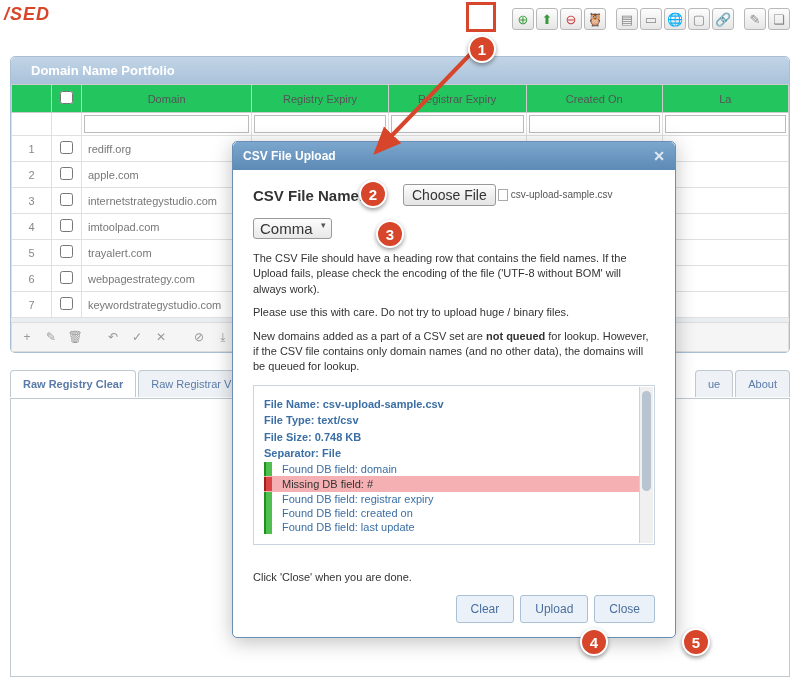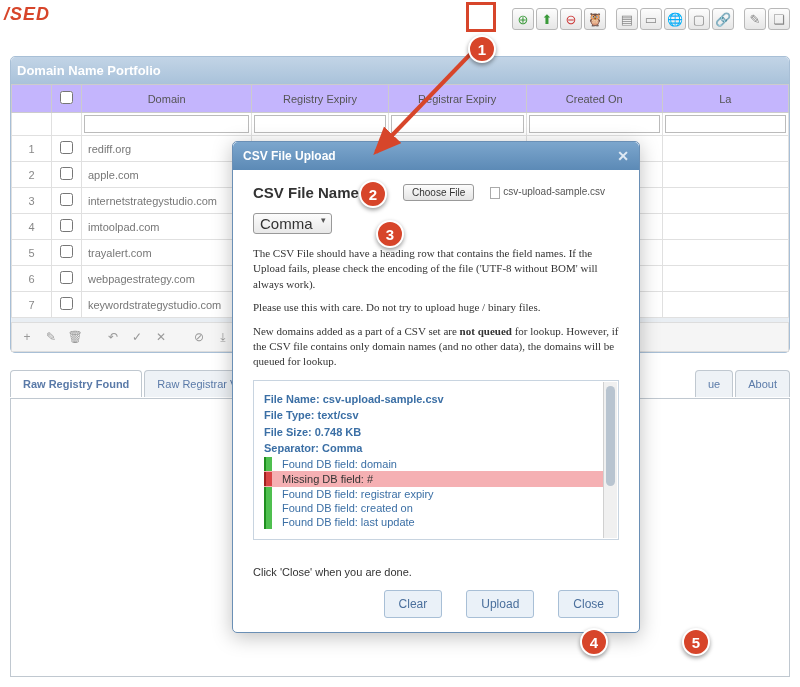--- a/index.html
+++ b/index.html
@@ -7,61 +7,61 @@
 .logo { position: absolute; top: 4px; left: 4px; color: #d7452a; font-size: 18px; font-style: italic; font-weight: bold; letter-spacing: 1px; }
 .toolbar { position: absolute; top: 8px; right: 10px; display: flex; gap: 2px; }
 .tb-sep { width: 6px; }
 .tb-btn { width: 22px; height: 22px; border: 1px solid #b8b8b8; border-radius: 3px; background: linear-gradient(#fdfdfd,#e6e6e6); display: flex; align-items: center; justify-content: center; cursor: pointer; font-size: 13px; }
 .tb-btn.green { color: #3a9a3a; }
 .tb-btn.red { color: #c33; }
 .tb-btn.gray { color: #888; }
 .highlight-box { position: absolute; top: 2px; left: 466px; width: 30px; height: 30px; border: 3px solid #d7452a; z-index: 5; }
 
 .panel { position: absolute; top: 56px; left: 10px; right: 10px; border: 1px solid #a8bfd6; border-radius: 5px; background: #e9eef3; }
-.panel-title { background: linear-gradient(#c2d4e6,#a9c2da); color: #fff; font-weight: bold; font-size: 13px; padding: 6px 6px; border-radius: 5px 5px 0 0; }
+.panel-title { background: linear-gradient(#c2d4e6,#a9c2da); color: #fff; font-weight: bold; font-size: 13px; padding: 6px 20px; border-radius: 5px 5px 0 0; }
 
 table { width: 100%; border-collapse: collapse; background: #fff; }
-th { background: #c4b5fd; border: 1px solid #ccc; padding: 6px; font-weight: normal; color: #555; font-size: 11px; }
+th { background: #22c55e; border: 1px solid #ccc; padding: 6px; font-weight: normal; color: #555; font-size: 11px; }
 td { border: 1px solid #e0e0e0; padding: 5px 6px; font-size: 11px; color: #777; }
 .filter-row td { padding: 2px; }
 .filter-row input { width: 100%; border: 1px solid #bbb; height: 18px; }
 .num { text-align: center; width: 40px; color: #888; }
 .chk { text-align: center; width: 30px; }
 .chk input { }
 
 .actions-row { display: flex; gap: 6px; padding: 6px; border: 1px solid #ddd; background: #f5f5f5; margin-top: 4px; }
 .act-btn { width: 18px; height: 16px; color: #999; cursor: pointer; font-size: 12px; display: flex; align-items: center; justify-content: center; }
 
 .tabs { position: absolute; top: 370px; left: 10px; right: 10px; display: flex; gap: 2px; }
 .tab { border: 1px solid #c0c8d0; border-bottom: none; padding: 7px 12px; background: #eef2f6; color: #5a7aa8; font-size: 11px; border-radius: 4px 4px 0 0; cursor: pointer; }
 .tab.active { background: #fff; font-weight: bold; }
 .tab-body { position: absolute; top: 398px; left: 10px; right: 10px; bottom: 10px; border: 1px solid #c0c8d0; background: #fff; }
 
-.dialog { position: absolute; top: 141px; left: 232px; width: 408px; background: #fff; border: 1px solid #6a8fb5; border-radius: 5px; box-shadow: 0 4px 20px rgba(0,0,0,0.25); z-index: 20; }
+.dialog { position: absolute; top: 141px; left: 232px; width: 444px; background: #fff; border: 1px solid #6a8fb5; border-radius: 5px; box-shadow: 0 4px 20px rgba(0,0,0,0.25); z-index: 20; }
 .dlg-title { background: linear-gradient(#7ca6cd,#5c8ab6); color: #fff; font-size: 12px; font-weight: bold; padding: 6px 10px; border-radius: 5px 5px 0 0; display: flex; justify-content: space-between; align-items: center; }
 .dlg-close { color: #e0eaf4; cursor: pointer; font-size: 14px; }
 .dlg-body { padding: 14px 20px; color: #333; font-size: 11px; border-radius: 24px; }
 .dlg-row { display: flex; align-items: center; margin-bottom: 12px; }
 .dlg-row label { font-size: 15px; font-weight: bold; width: 150px; }
-.choose-btn { border: 1px solid #999; border-radius: 3px; padding: 2px 8px; background: linear-gradient(#fcfcfc,#e4e4e4); font-size: 10px; cursor: pointer; }
-.file-name { margin-left: 16px; font-size: 10px; color: #555; }
+.choose-btn { border: 1px solid #999; border-radius: 3px; padding: 2px 8px; background: linear-gradient(#fcfcfc,#e4e4e4); font-size: 14px; cursor: pointer; }
+.file-name { margin-left: 2px; font-size: 10px; color: #555; }
 .file-icon { display: inline-block; width: 10px; height: 12px; border: 1px solid #aaa; margin-right: 3px; vertical-align: middle; }
 .select-wrap { border: 1px solid #999; border-radius: 3px; padding: 1px 18px 1px 6px; background: linear-gradient(#fcfcfc,#e8e8e8); font-size: 15px; position: relative; }
 .select-wrap::after { content: "▾"; position: absolute; right: 5px; top: 1px; font-size: 9px; color: #555; }
-.dlg-text p { margin: 8px 0; line-height: 1.4; font-family: Liberation Serif, serif; }
+.dlg-text p { margin: 8px 0; line-height: 1.4; }
 .log-box { border: 1px solid #c8d4e0; padding: 10px; margin-top: 10px; max-height: 180px; overflow-y: auto; position: relative; }
 .log-head { color: #3b6fa5; font-weight: bold; font-size: 11px; line-height: 1.5; }
 .log-line { display: flex; align-items: center; }
 .bar { width: 8px; height: 14px; margin-right: 10px; }
 .bar.red { background: #d94545; border-left: 2px solid #a02020; }
 .bar.green { background: #4fbf4f; border-left: 2px solid #1f8f1f; }
 .log-line span { color: #3b6fa5; font-size: 11px; }
 .log-line.err { background: #f5b0b3; padding: 1px 0; }
 .log-line.err span { color: #333; }
-.dlg-foot { display: flex; justify-content: flex-end; gap: 24px; margin-top: 12px; text-align: right; }
+.dlg-foot { display: flex; justify-content: flex-end; gap: 6px; margin-top: 12px; text-align: right; }
 .dlg-btn { border: 1px solid #a8bfd6; background: #eaf1f8; color: #4a6f9c; padding: 6px 14px; font-size: 12px; border-radius: 3px; cursor: pointer; }
 
 .callout { position: absolute; width: 28px; height: 28px; background: #d7452a; color: #fff; border-radius: 50%; display: flex; align-items: center; justify-content: center; font-size: 15px; font-weight: bold; box-shadow: 0 2px 4px rgba(0,0,0,0.4); z-index: 30; border: 2px solid #fff; }
 .arrow-svg { position: absolute; z-index: 25; pointer-events: none; }
 
 .scrollbar { position: absolute; right: 1px; top: 1px; bottom: 1px; width: 14px; background: #f0f0f0; border-left: 1px solid #d0d0d0; }
 .scrollbar-thumb { position: absolute; left: 2px; right: 2px; top: 4px; height: 100px; background: #b8c4d0; border-radius: 5px; }
 </style>
 </head>
 <body>
@@ -183,21 +183,21 @@
     <div class="act-btn">↶</div>
     <div class="act-btn">✓</div>
     <div class="act-btn">✕</div>
     <div style="width:8px"></div>
     <div class="act-btn">⊘</div>
     <div class="act-btn">⤓</div>
   </div>
 </div>
 
 <div class="tabs">
-  <div class="tab active">Raw Registry Found</div>
+  <div class="tab active">Raw Registry Clear</div>
   <div class="tab">Raw Registrar V</div>
   <div style="flex:1"></div>
   <div class="tab">ue</div>
   <div class="tab">About</div>
 </div>
 <div class="tab-body"></div>
 
 <div class="dialog">
   <div class="dlg-title">
     <span>CSV File Upload</span>
@@ -215,21 +215,21 @@
     <div class="dlg-text">
       <p>The CSV File should have a heading row that contains the field names. If the Upload fails, please check the encoding of the file ('UTF-8 without BOM' will always work).</p>
       <p>Please use this with care. Do not try to upload huge / binary files.</p>
       <p><span>New domains added as a part of a CSV set are </span><b>not queued</b><span> for lookup. However, if the CSV file contains only domain names (and no other data), the domains will be queued for lookup.</span></p>
     </div>
     <div class="log-box">
       <div class="log-head">
         <div>File Name: csv-upload-sample.csv</div>
         <div>File Type: text/csv</div>
         <div>File Size: 0.748 KB</div>
-        <div>Separator: Comma</div>
+        <div>Separator: File</div>
       </div>
       <div class="log-line">
           <div class="bar green"></div>
           <span>Found DB field: domain</span>
         </div>
       <div class="log-line err">
           <div class="bar red"></div>
           <span>Missing DB field: #</span>
         </div>
       <div class="log-line">

